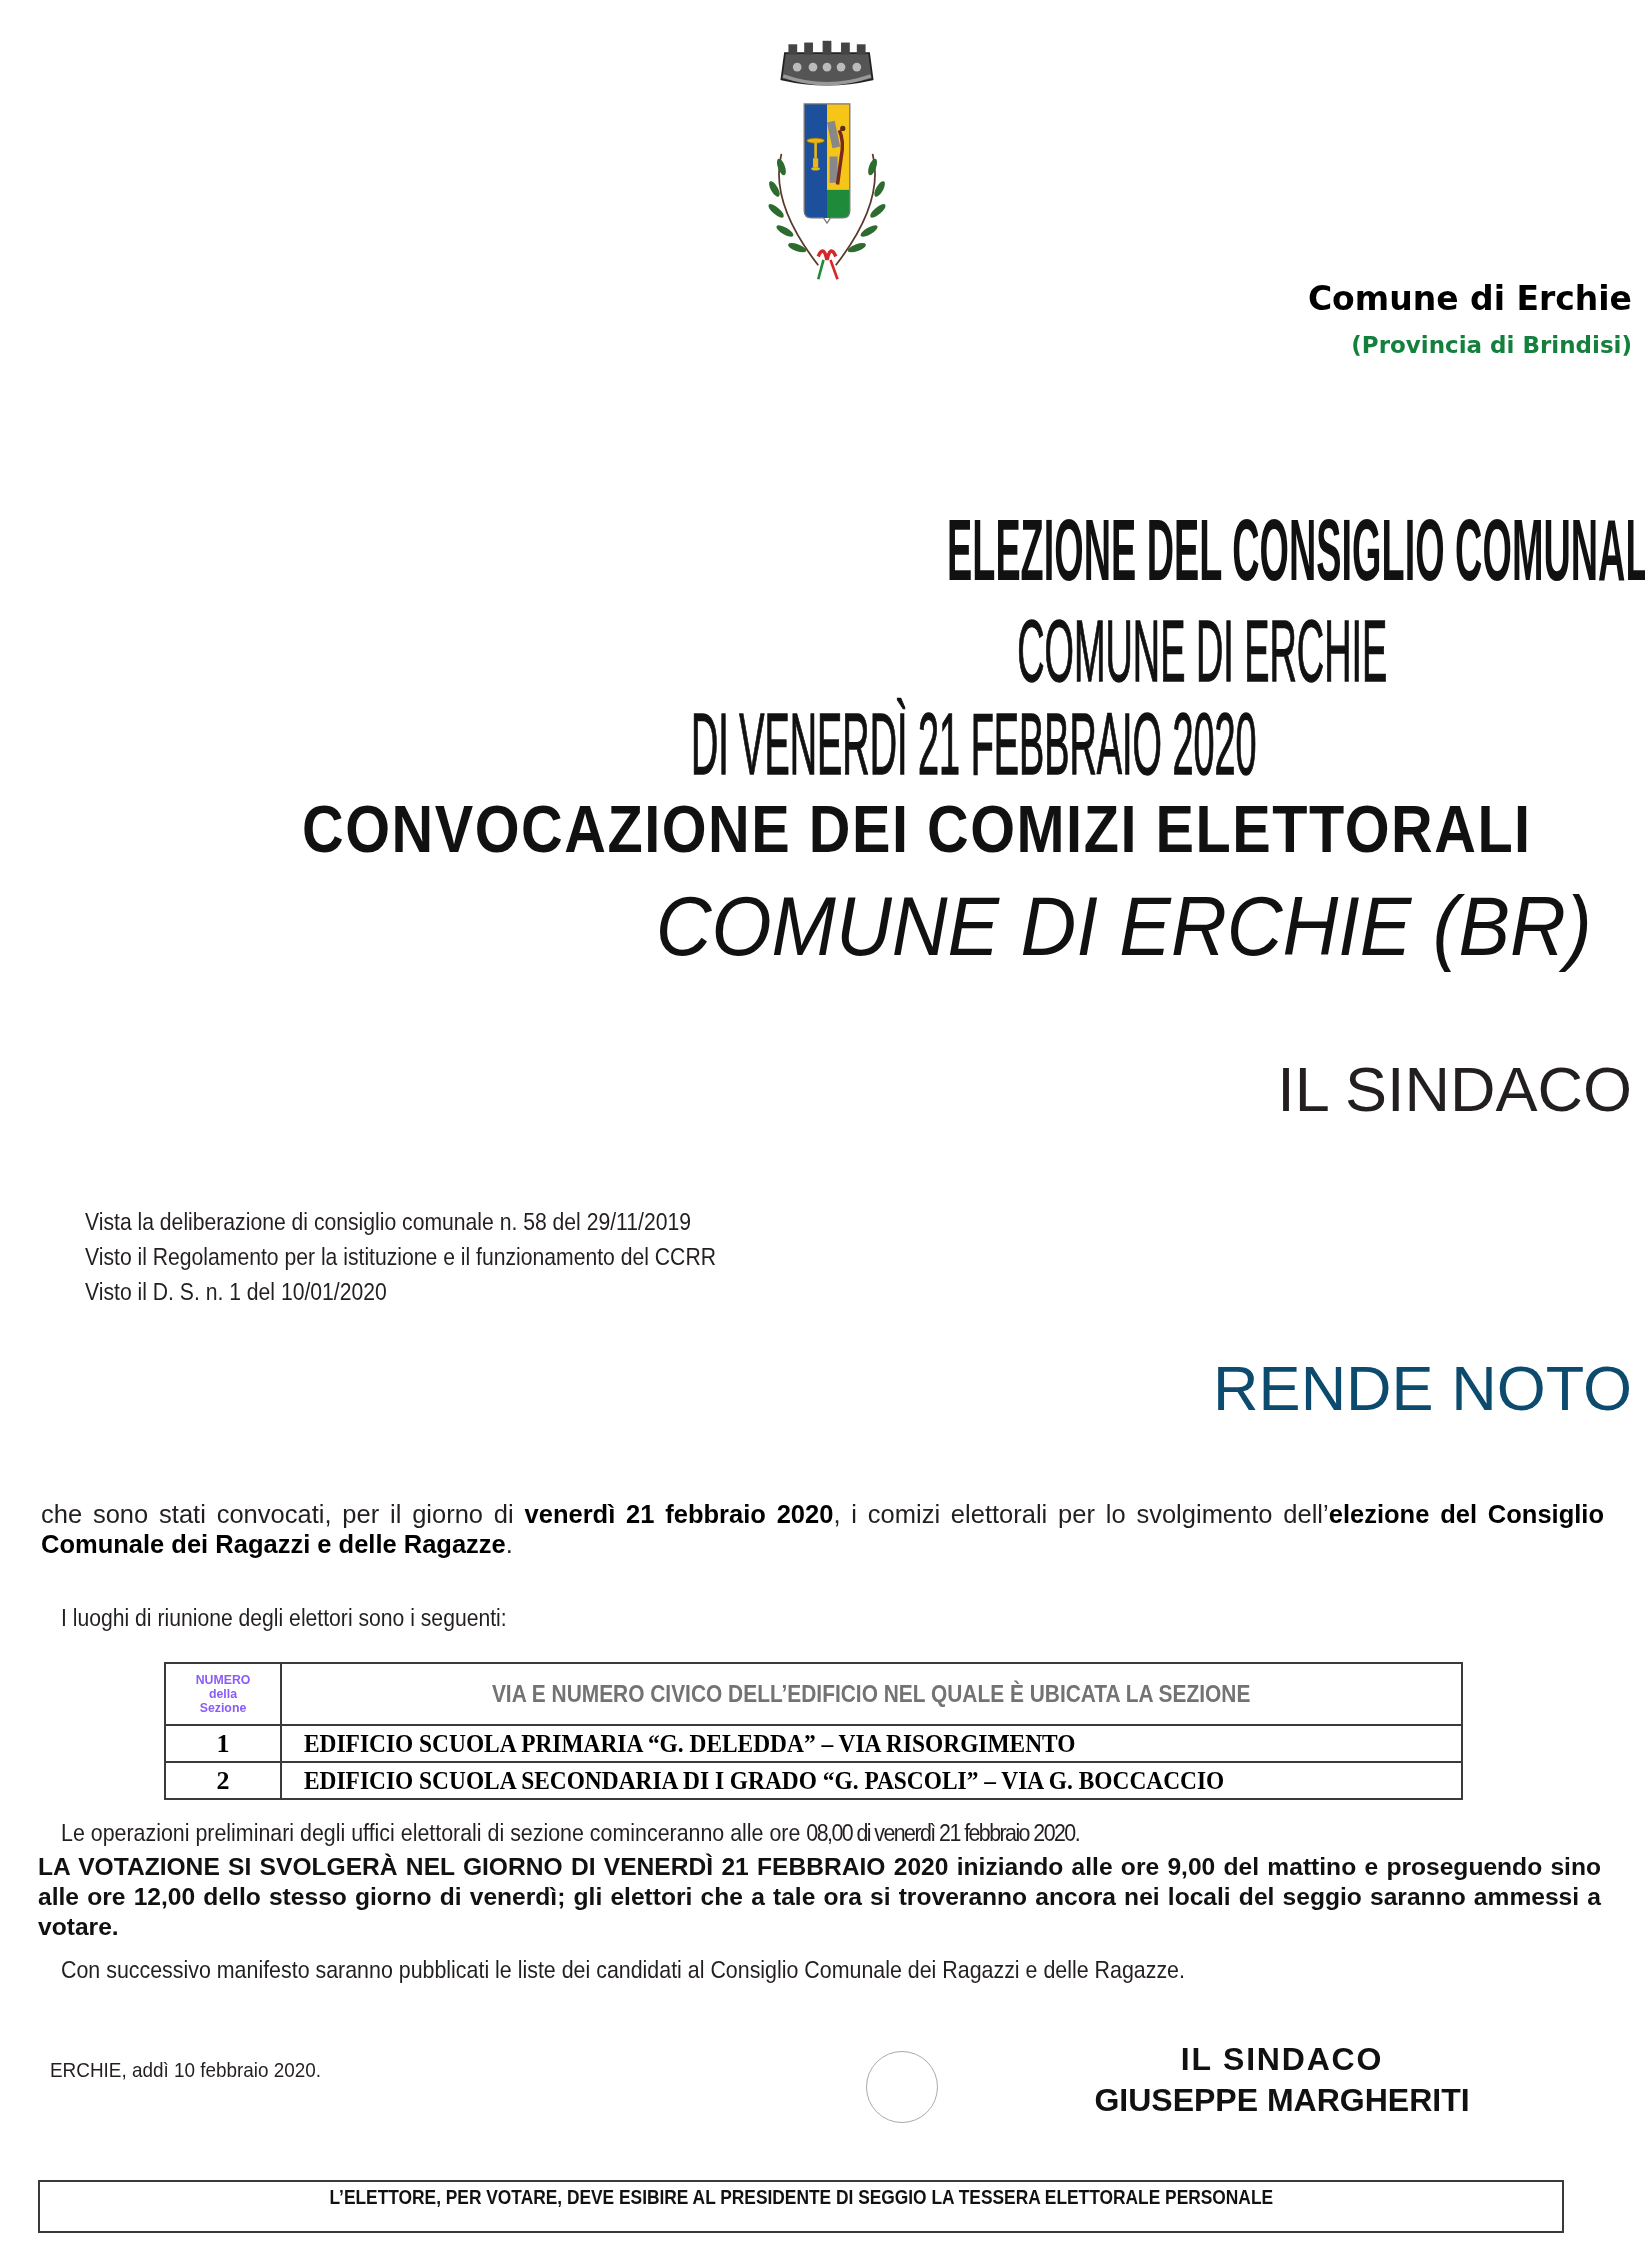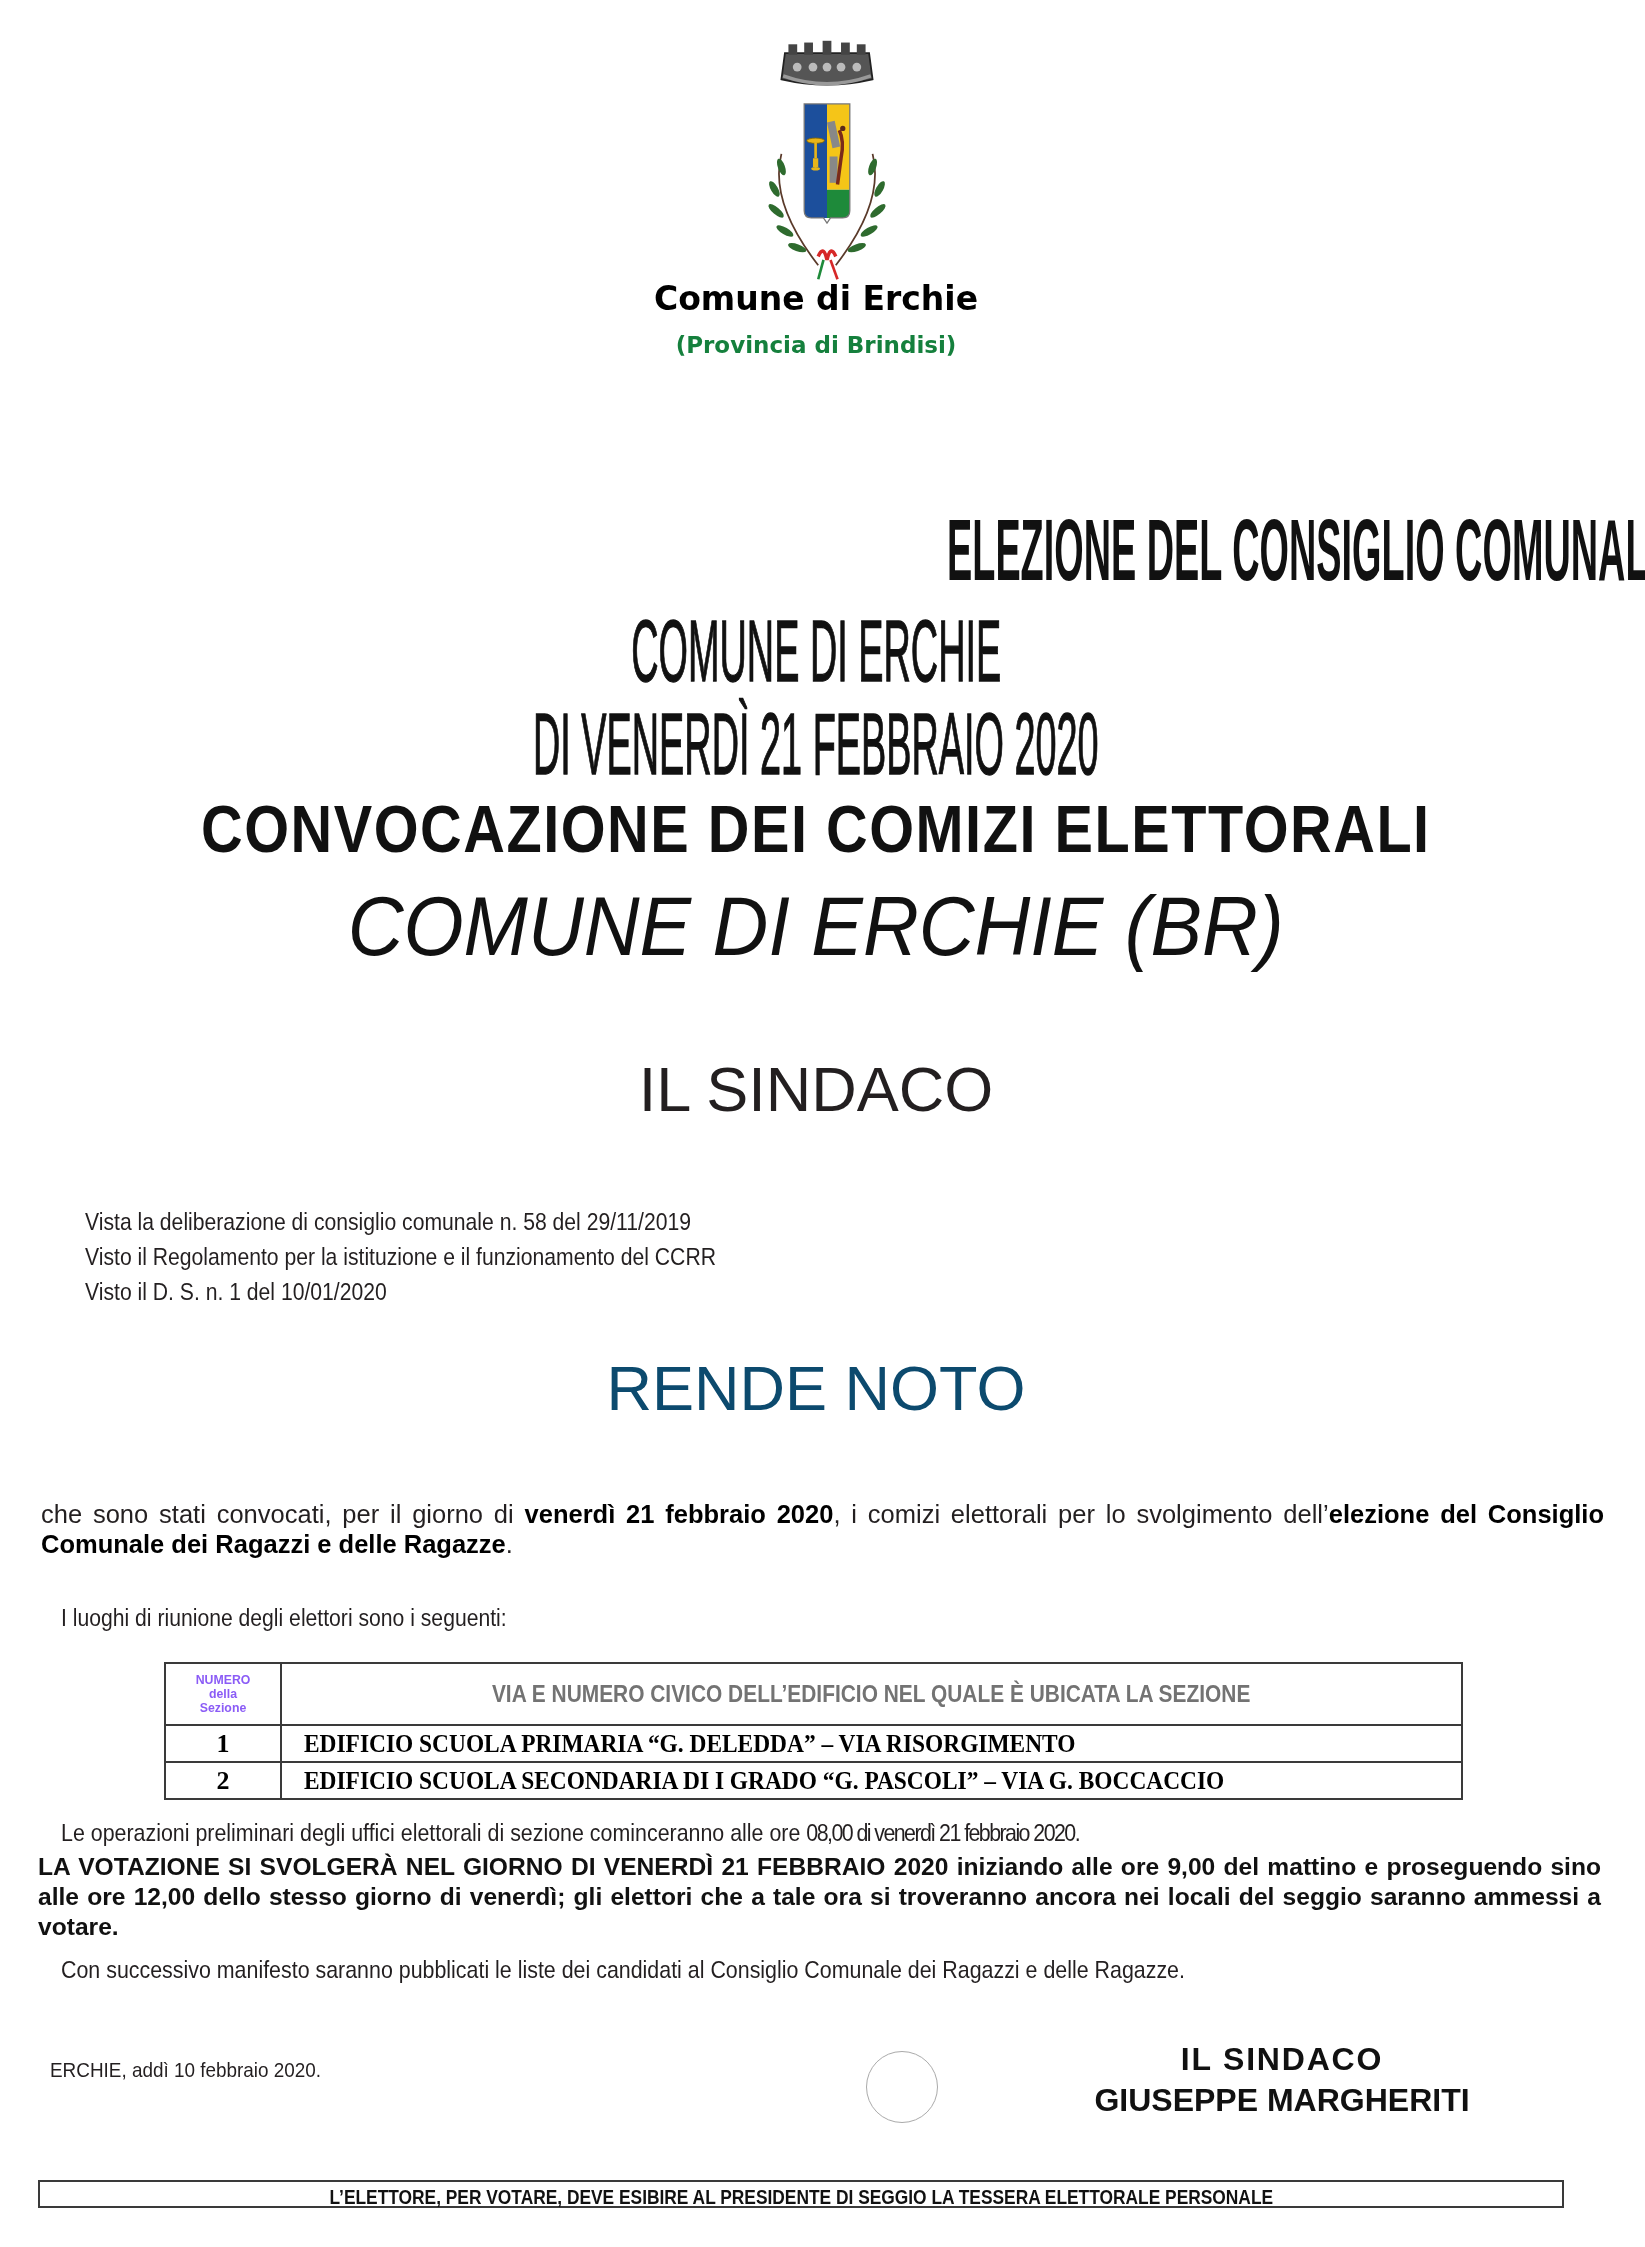--- a/index.html
+++ b/index.html
@@ -1,18 +1,18 @@
 <!DOCTYPE html>
 <html style="font-size:14px"><head>
 <meta charset="utf-8">
 <style>
   html, body { margin:0; padding:0; background:#ffffff; }
   body { width:1646px; height:2247px; position:relative; overflow:hidden; color:#231f20; font-family:"Liberation Sans", sans-serif; }
   .abs { position:absolute; }
-  .center { left:0; width:1632px; text-align:center; }
+  .center { left:0; width:1632px; text-align:right; }
 
   
   #crest { left:739px; top:17.6px; width:176px; height:263px; }
 
   .org-name { top:279px; font-family:"DejaVu Sans", sans-serif; font-weight:bold; font-size:33px; color:#000; }
   .org-prov { top:332px; font-family:"DejaVu Sans", sans-serif; font-weight:bold; font-size:23px; color:#15803d; }
 
   .condensed { display:inline-block; transform-origin:center top; font-family:"Liberation Sans", sans-serif; font-weight:bold; color:#111; white-space:nowrap; }
   .h1a { top:499px; }
   .h1a .condensed { font-size:88px; transform:scaleX(0.43); }
@@ -52,21 +52,21 @@
   .ops .tight { letter-spacing:-1.8px; }
 
   .vote { left:38px; top:1852px; width:1563px; font-size:24.6px; line-height:30px; font-weight:bold; color:#111; text-align:justify; }
   .succ { left:61px; top:1956px; font-size:24.6px; color:#231f20; white-space:nowrap; transform:scaleX(0.87); transform-origin:left top; }
 
   .place-date { left:50px; top:2058px; font-size:21px; color:#231f20; white-space:nowrap; transform:scaleX(0.9); transform-origin:left top; }
   #stamp { left:866px; top:2051px; width:72px; height:72px; border:1.3px solid #aaa; border-radius:50%; box-sizing:border-box; }
   .sig-title { left:1036px; width:492px; text-align:center; top:2041px; font-size:32px; font-weight:bold; color:#111; letter-spacing:1.8px; }
   .sig-name { left:1036px; width:492px; text-align:center; top:2082px; font-size:32px; font-weight:bold; color:#111; }
 
-  #notice-box { left:38px; top:2180px; width:1526px; height:28px; box-sizing:border-box; border:2.6px solid #3a3a3a; text-align:center; }
+  #notice-box { left:38px; top:2180px; width:1526px; height:53px; box-sizing:border-box; border:2.6px solid #3a3a3a; text-align:center; }
   #notice-box span { display:inline-block; font-size:19.3px; font-weight:bold; line-height:32px; color:#111; transform:scaleX(0.9); white-space:nowrap; }
 </style>
 </head>
 <body>
 
 <div id="crest" class="abs">
   <svg width="176" height="263" viewBox="0 0 200 300">
 
     <g>
       <path d="M52 40 L148 40 L152 70 Q100 82 48 70 Z" fill="#555" stroke="#222" stroke-width="2"></path>

